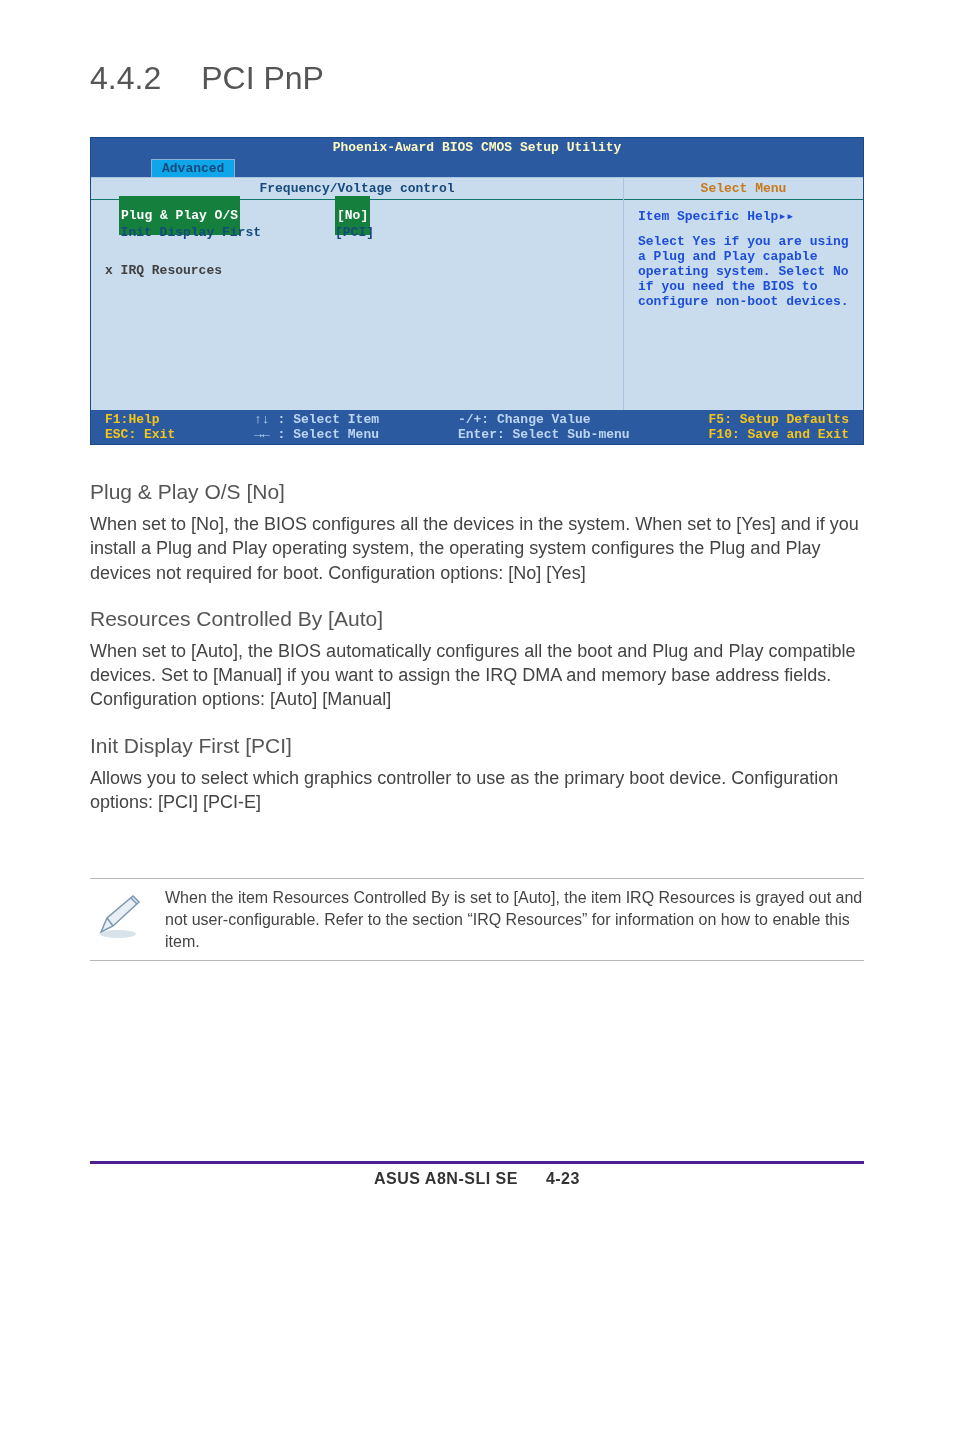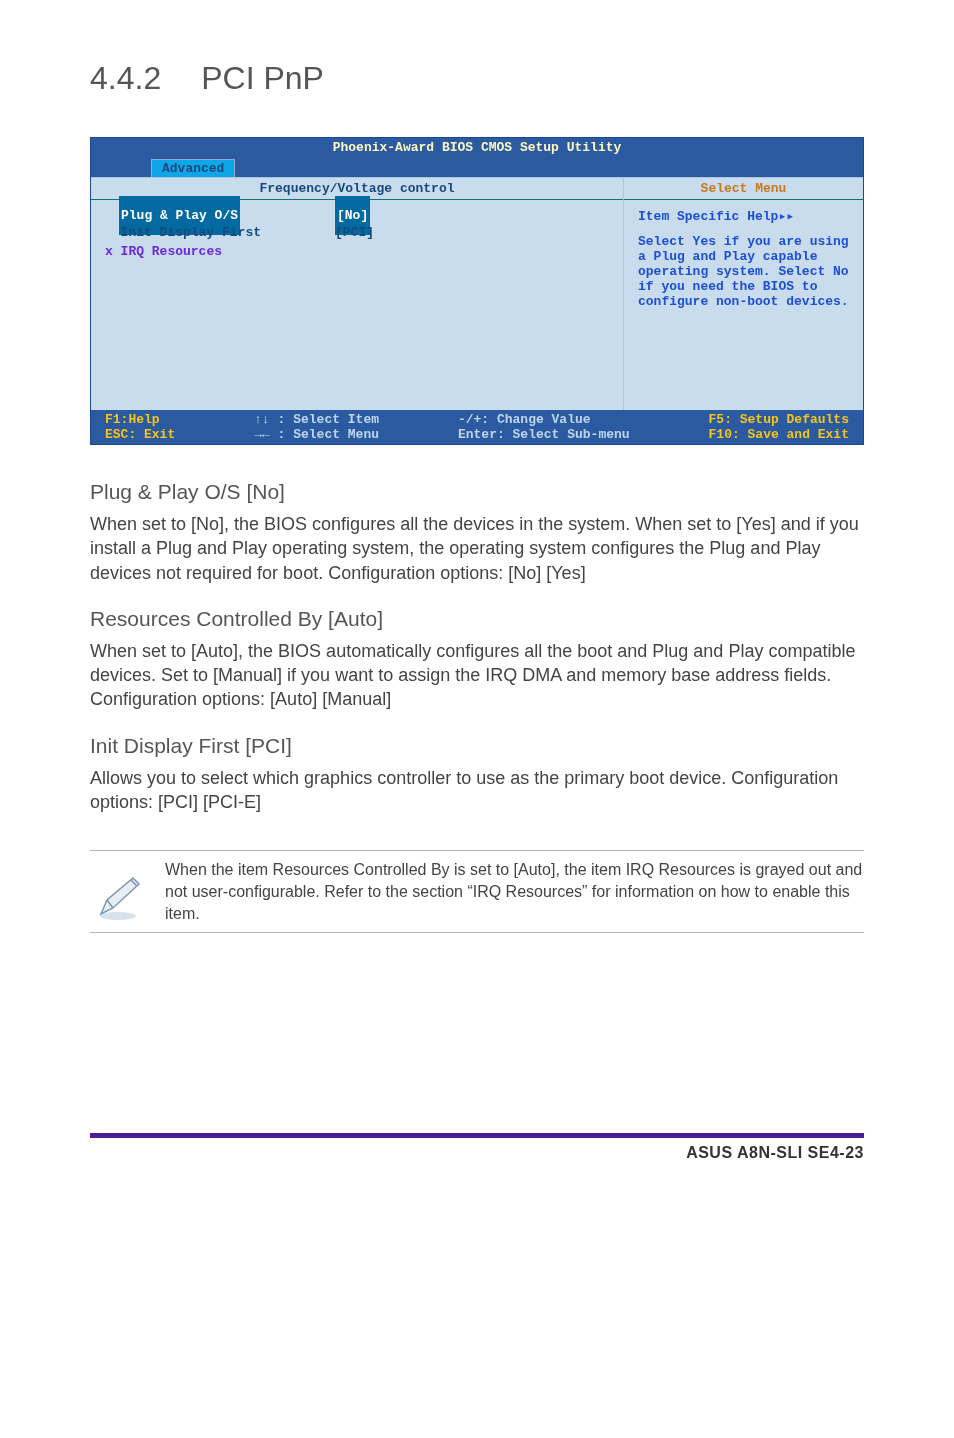--- a/index.html
+++ b/index.html
@@ -60,22 +60,22 @@
 
     .panel-body {
       background: #c9dcee;
       color: #174a7c;
       padding: 8px 14px 14px 14px;
       min-height: 210px;
     }
     .bios-row { display: flex; margin-bottom: 2px; }
     .label { width: 230px; white-space: pre; }
     .value { }
-    .highlighted { background: #0369a1; color: #fff; padding: 12px 2px; }
-    .grayed { color: #6d28d9; }
+    .highlighted { background: #15803d; color: #fff; padding: 12px 2px; }
+    .grayed { color: #404040; margin-top: 19px; }
     .help-body {
       background: #c9dcee;
       color: #1d4ed8;
       padding: 8px 10px 14px 14px;
       min-height: 210px;
     }
     .help-title { margin-bottom: 10px; }
     .arrows-icon { font-family: monospace; }
 
     .footer {
@@ -96,42 +96,43 @@
     }
     .para {
       font-size: 18px;
       color: #444;
       line-height: 1.35;
       margin-bottom: 22px;
     }
     .note-wrap {
       border-top: 1px solid #b7b7b7;
       border-bottom: 1px solid #b7b7b7;
-      margin-top: 36px;
-      display: flex;
-      align-items: flex-end;
+      margin-top: 64px;
+      display: flex;
+      align-items: flex-start;
       padding: 8px 0;
     }
     .note-icon {
       width: 55px; height: 55px; flex-shrink: 0;
       margin-right: 20px;
       display: flex; align-items: center; justify-content: center;
     }
     .note-text { font-size: 16px; color: #444; line-height: 1.35; }
 
     .page-footer {
       margin-top: 200px;
-      border-top: 5px solid #4c1d95;
-      display: flex;
-      justify-content: flex-end;
+      border-top: 3px solid #4c1d95;
+      display: flex;
+      justify-content: center;
       padding-top: 6px;
       font-size: 16px;
       font-weight: bold;
       letter-spacing: 0.5px;
       color: #333;
+      gap: 28px;
     }
   </style>
 </head>
 <body>
 
 <h2 class="section-heading">
   <span class="num">4.4.2</span><span>PCI PnP</span>
 </h2>
 
 <div class="bios-window">

